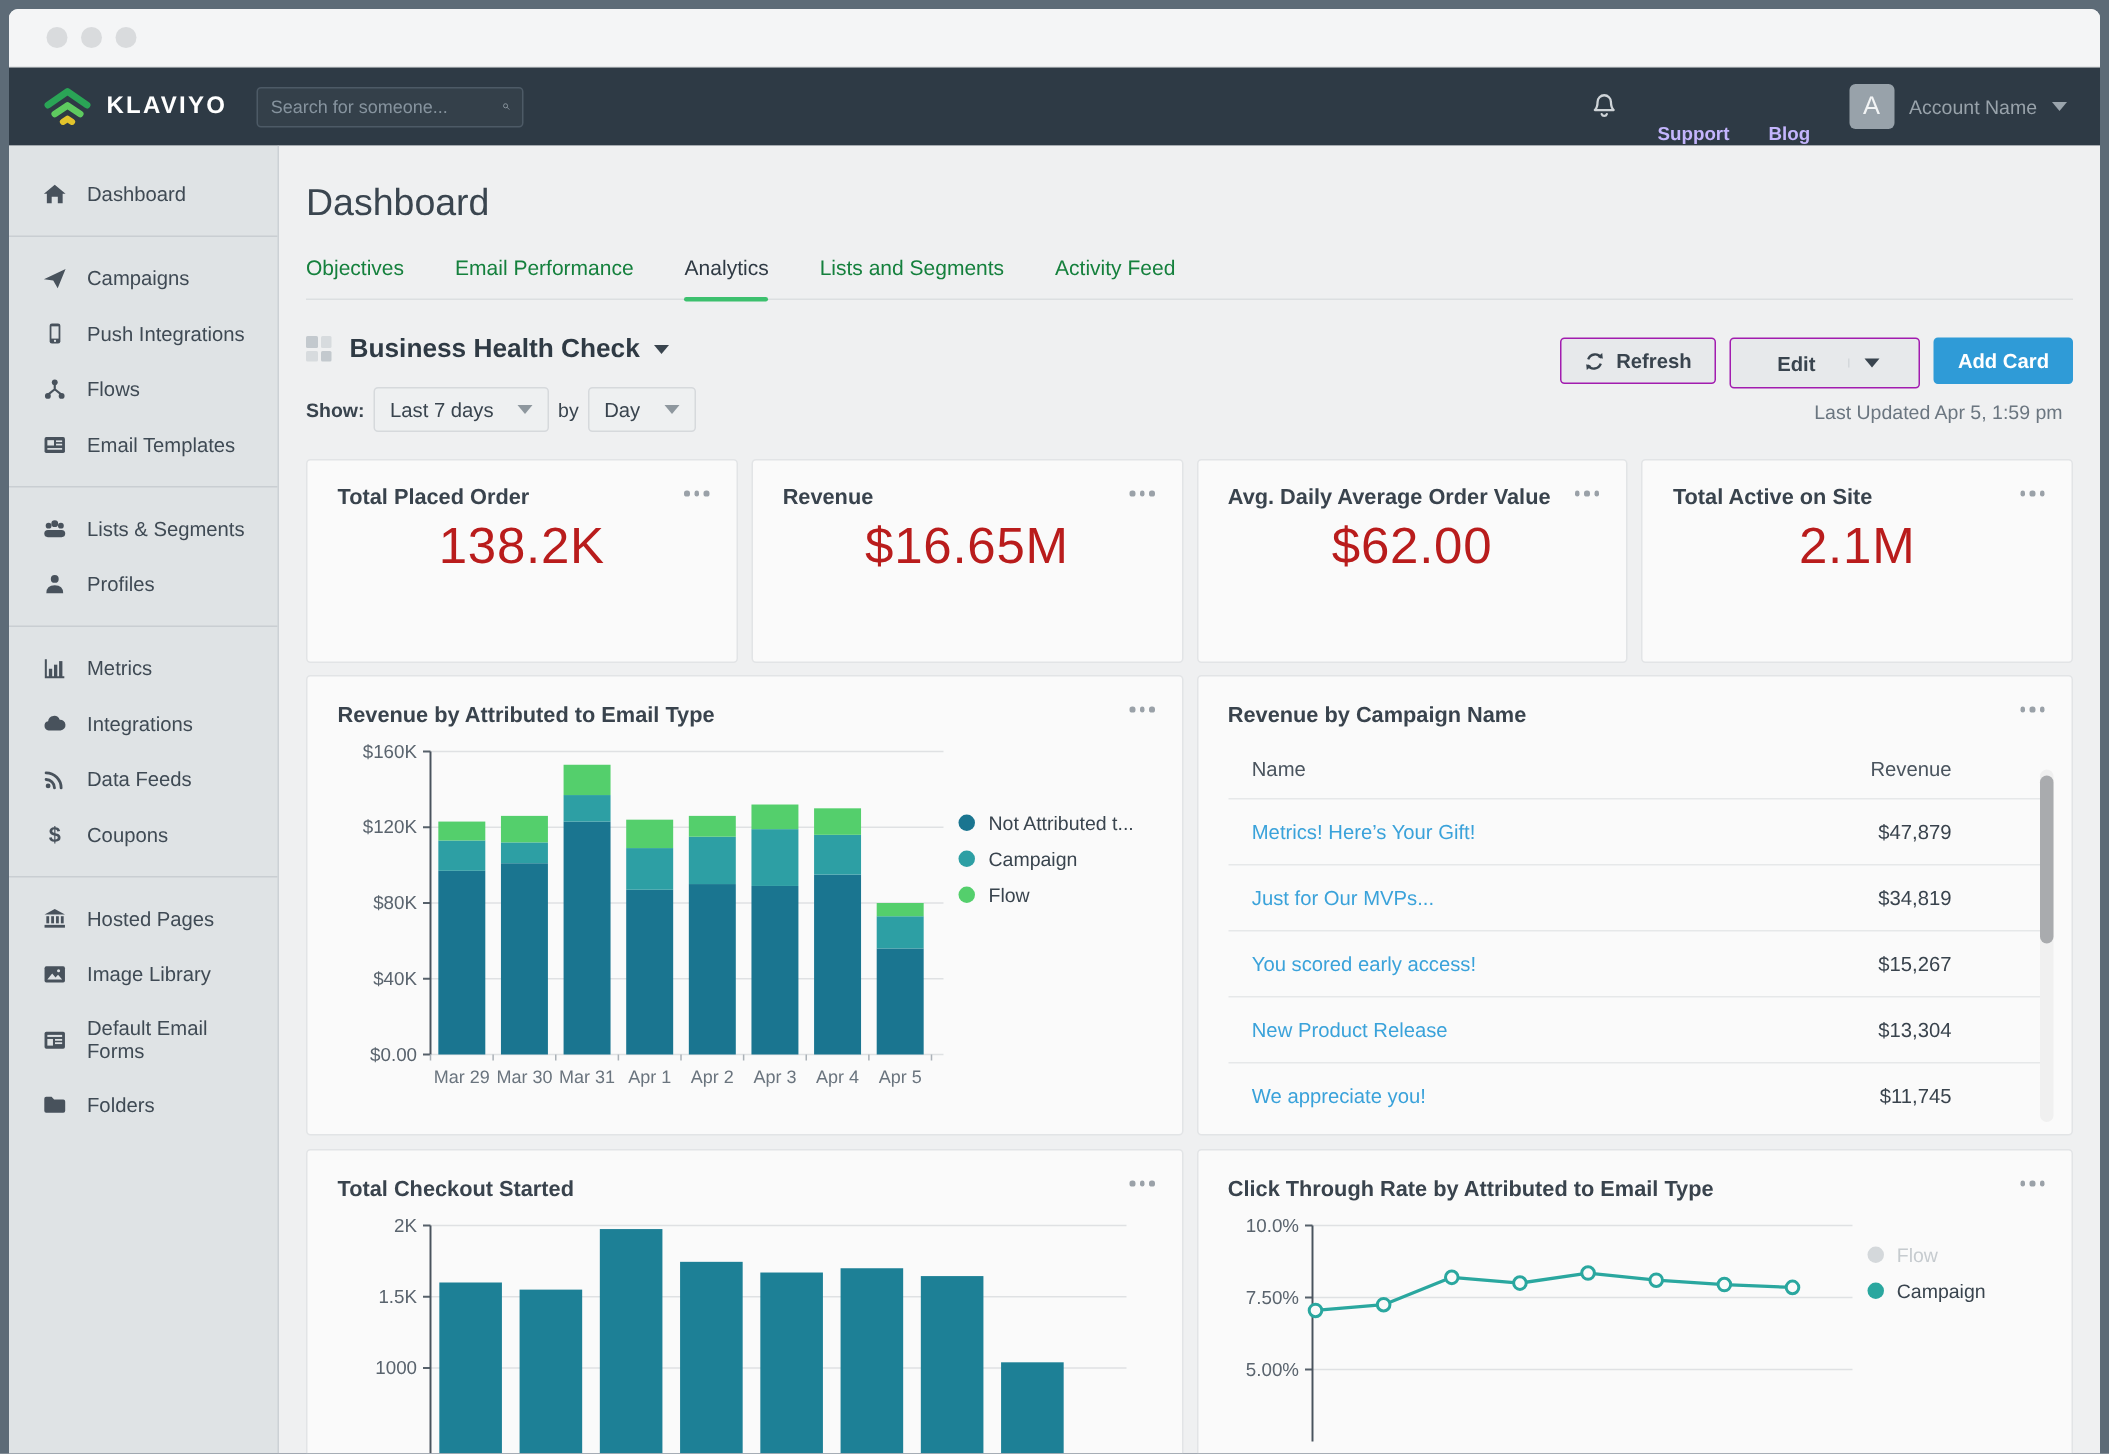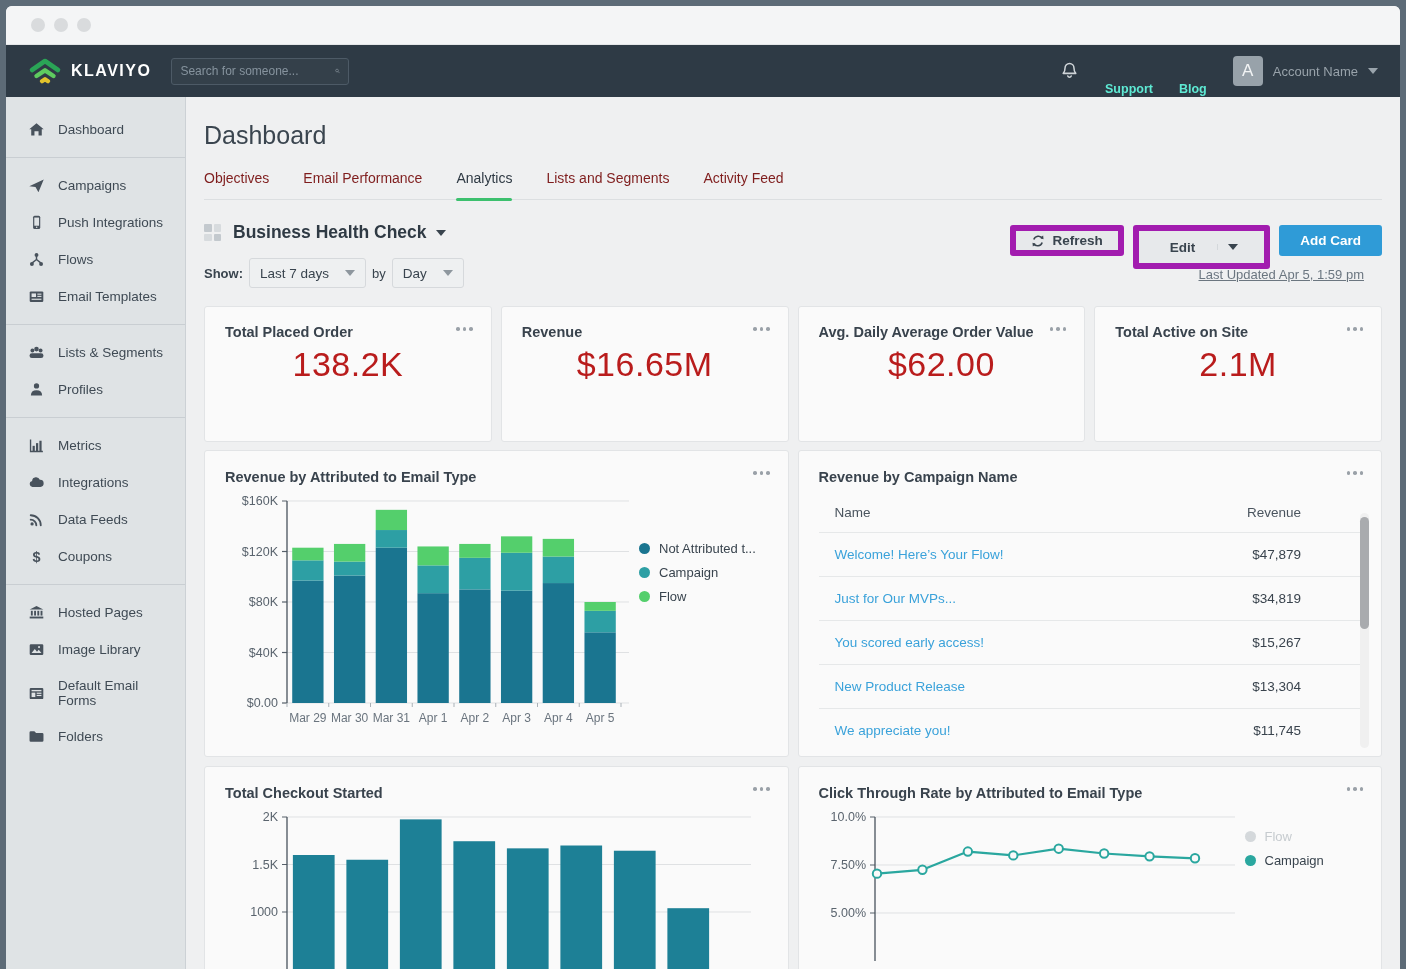--- a/index.html
+++ b/index.html
@@ -17,67 +17,67 @@
   
   .nav { height:52px; flex:none; background:#2e3a45; display:flex; align-items:center; padding:16px 22px; }
   .brand { display:flex; align-items:center; gap:9px; cursor:pointer; }
   .brand-name { color:#fff; font-weight:bold; font-size:16px; letter-spacing:1.5px; }
   .searchbox { margin-left:20px; width:178px; height:27px; border:1px solid #4d5a66; border-radius:3px;
     display:flex; align-items:center; background:rgba(255,255,255,0.03); padding:0 8px; }
   .searchbox input { flex:1; background:transparent; border:none; outline:none; color:#fdba74;
     font-size:12px; font-family:inherit; }
   .searchbox input::placeholder { color:#86939e; }
   .nav-right { margin-left:auto; display:flex; align-items:center; gap:26px; }
-  .nav-link { color:#5eead4; font-size:12.5px; font-weight:bold; cursor:pointer; text-decoration:none;margin-top:36px; }
+  .nav-link { color:#c4b5fd; font-size:12.5px; font-weight:bold; cursor:pointer; text-decoration:none;margin-top:36px; }
   .account { display:flex; align-items:center; gap:10px; cursor:pointer; }
   .avatar { width:30px; height:30px; border-radius:4px; background:#98a2aa; color:#f2f4f5;
     font-size:17px; display:flex; align-items:center; justify-content:center; }
   .account-name { color:#98a2aa; font-size:13px; }
   .caret { width:0; height:0; border-left:5px solid transparent; border-right:5px solid transparent;
     border-top:6px solid #9aa4ac; }
 
   
   .bodyrow { flex:1; display:flex; overflow:hidden; }
   .sidebar { width:180px; flex:none; background:#dfe3e5; border-right:1px solid #ccd1d5; padding-top:14px; }
   .sb-item { display:flex; align-items:center; gap:13px; padding:10px 8px 10px 22px;
     font-size:13.5px; color:#3f4a54; cursor:pointer; }
   .sb-item svg { flex:none; }
   .sb-div { height:1px; background:#c9ced2; margin:9px 0; }
 
   .main { flex:1; position:relative; padding:0 18px; overflow:hidden; background:#eff0f1; }
   .page-title { margin-top:24px; font-size:25px; font-weight:normal; color:#3a454f; }
   .tabs { margin-top:20px; display:flex; gap:34px; border-bottom:1px solid #dcdfe1; }
-  .tab { font-size:14px; color:#7f1d1d; padding-bottom:13px; cursor:pointer; position:relative; }
+  .tab { font-size:14px; color:#15803d; padding-bottom:13px; cursor:pointer; position:relative; }
   .tab.active { color:#2f3a44; }
   .tab.active::after { content:""; position:absolute; left:0; right:0; bottom:-2px; height:3px;
     border-radius:2px; background:#3cc06e; }
 
   .board-row { margin-top:22px; display:flex; align-items:center; gap:12px; }
   .grid-icon { width:17px; height:17px; display:grid; grid-template-columns:8px 7px; grid-template-rows:8px 7px; gap:2px; }
   .grid-icon i { background:#c3c9ce; border-radius:1px; }
   .grid-icon i:nth-child(2), .grid-icon i:nth-child(3) { background:#d7dbde; }
   .board-name { font-size:17.5px; font-weight:bold; color:#2f3a44; cursor:pointer;
     display:flex; align-items:center; gap:9px; }
   .caret-dark { width:0; height:0; border-left:5px solid transparent; border-right:5px solid transparent;
     border-top:6px solid #39444e; }
   .show-row { margin-top:15px; display:flex; align-items:center; gap:6px; font-size:13px; color:#39444e;text-align:right; }
   .show-label { font-weight:bold; }
   .select { height:30px; background:#eef0f1; border:1px solid #d6d9dc; border-radius:3px;
     display:flex; align-items:center; gap:16px; padding:0 10px; font-size:13.5px; color:#39444e; cursor:pointer; }
   .select .caret { border-top-color:#8e979e; }
 
   .controls { position:absolute; top:128px; right:18px; display:flex; gap:9px; }
   .btn { height:31px; border-radius:3px; font-size:13.5px; font-weight:bold; color:#39444e;
-    background:#e7e9eb; border:6px solid #a21caf; display:flex; align-items:center; gap:7px;
+    background:#e7e9eb; border:1px solid #a21caf; display:flex; align-items:center; gap:7px;
     padding:0 15px; cursor:pointer; }
   .btn-split { display:flex; padding:16px; }
   .btn-split .seg { padding:0 15px; display:flex; align-items:center; }
   .btn-split .seg2 { border-left:1px solid #d4d8db; padding:0 10px; }
   .btn-primary { background:#2f9bd7; border-color:#2f9bd7; color:#fff; }
-  .last-updated { position:absolute; top:170px; right:36px; font-size:13px; color:#6b7680;text-decoration:underline; }
+  .last-updated { position:absolute; top:170px; right:25px; font-size:13px; color:#6b7680; }
 
   .cards-row { display:flex; gap:9px; }
   .row-stats { margin-top:18px; }
   .card { position:relative; background:#fafafa; border:1px solid #e2e4e6; border-radius:3px; }
   .stat-card { flex:1; height:136px; padding:17px 20px; }
   .card-title { font-size:14.5px; font-weight:bold; color:#39434d; }
   .stat-value { margin-top:5px; text-align:center; font-size:34px; color:#b91c1c; letter-spacing:0.5px; }
   .dots3 { position:absolute; top:20px; right:18px; display:flex; gap:3px; cursor:pointer; }
   .dots3 i { width:3.5px; height:3.5px; border-radius:50%; background:#9aa1a8; }
 
@@ -465,21 +465,21 @@
                 <i></i>
                 <i></i>
                 <i></i>
               </div>
           <div class="tbl">
             <div class="tbl-head">
               <span class="c1">Name</span>
               <span class="c2">Revenue</span>
             </div>
             <div class="tbl-row">
-              <a>Welcome! Here’s Your Flow!</a>
+              <a>Metrics! Here’s Your Gift!</a>
               <span class="val">$47,879</span>
             </div>
             <div class="tbl-row">
               <a>Just for Our MVPs...</a>
               <span class="val">$34,819</span>
             </div>
             <div class="tbl-row">
               <a>You scored early access!</a>
               <span class="val">$15,267</span>
             </div>

